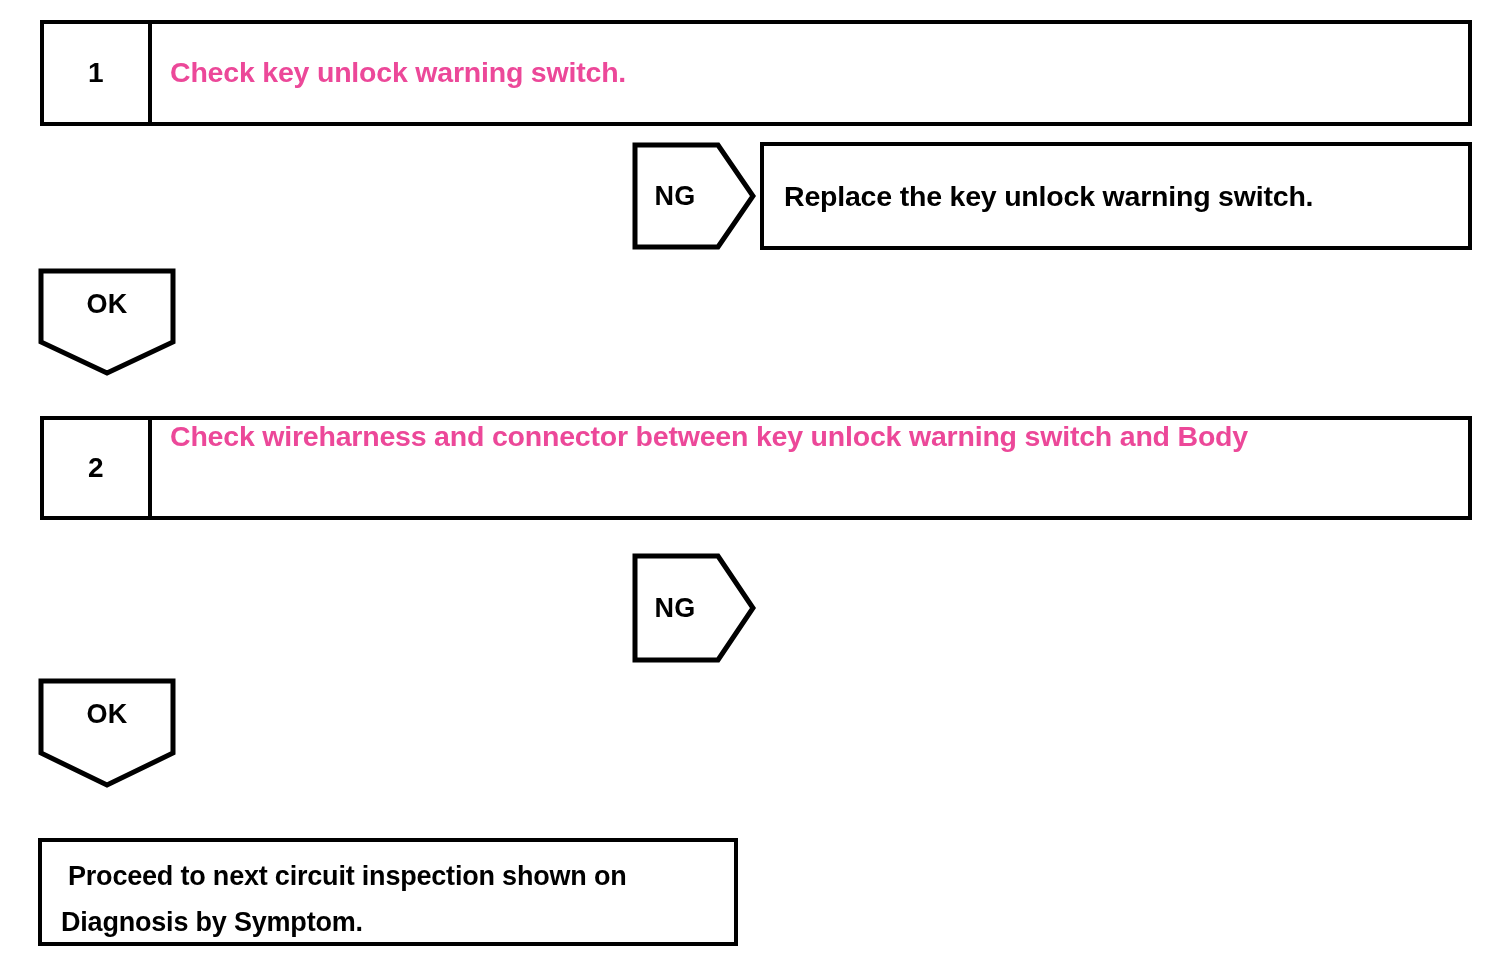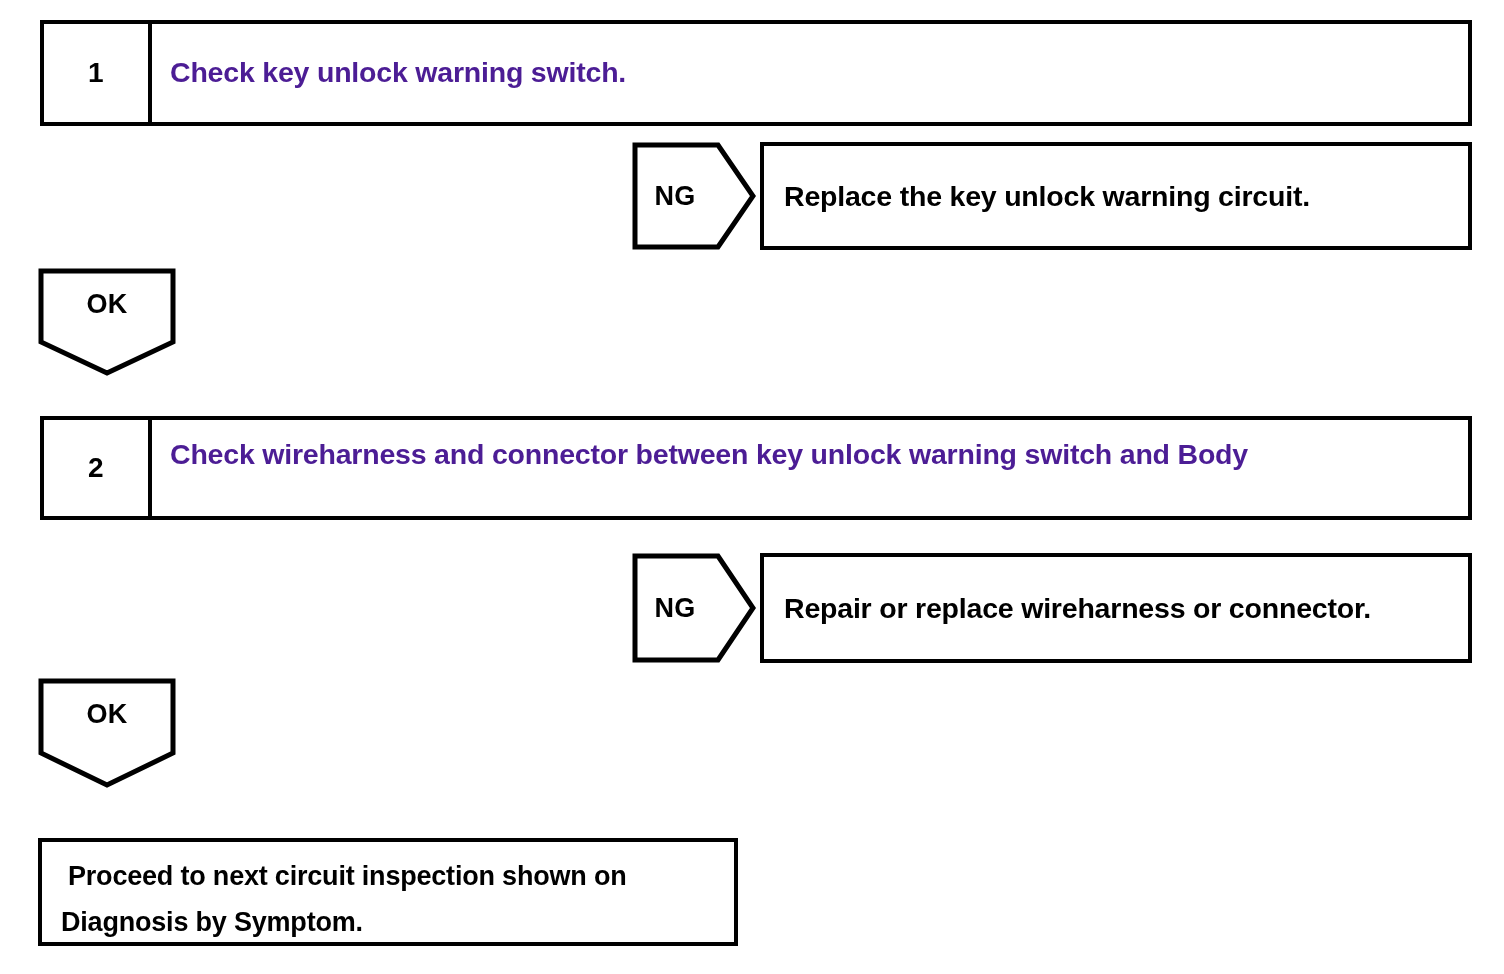--- a/index.html
+++ b/index.html
@@ -42,27 +42,26 @@
     color: #000;
     letter-spacing: 0.5px;
   }
   .step-text {
     flex: 1 1 auto;
     display: flex;
     align-items: center;
     padding: 0 18px;
     font-size: 28.5px;
     font-weight: bold;
-    color: #4c1d95;
+    color: #ec4899;
     line-height: 1.18;
     letter-spacing: -0.2px;
   }
   .step-text.two-line {
     align-items: flex-start;
-    padding-top: 18px;
   }
 
   
   .result-box {
     position: absolute;
     box-sizing: border-box;
     border: 4px solid #000;
     background: #fff;
     display: flex;
     align-items: center;
@@ -136,21 +135,21 @@
     <div class="step-text">Check key unlock warning switch.</div>
   </div>
 
   <div class="ng-shape" style="left:632px; top:142px; width:124px; height:108px;">
     <svg width="124" height="108" viewBox="0 0 124 108" aria-hidden="true">
       <polygon points="3,3 86,3 121,54 86,105 3,105" fill="#ffffff" stroke="#000000" stroke-width="5" stroke-linejoin="miter"></polygon>
     </svg>
     <div class="ng-label">NG</div>
   </div>
 
-  <div class="result-box" style="left:760px; top:142px; width:712px; height:108px;">Replace the key unlock warning circuit.</div>
+  <div class="result-box" style="left:760px; top:142px; width:712px; height:108px;">Replace the key unlock warning switch.</div>
 
   <div class="ok-shape" style="left:38px; top:268px; width:138px; height:108px;">
     <svg width="138" height="108" viewBox="0 0 138 108" aria-hidden="true">
       <polygon points="3,3 135,3 135,74 69,105 3,74" fill="#ffffff" stroke="#000000" stroke-width="5" stroke-linejoin="miter"></polygon>
     </svg>
     <div class="ok-label">OK</div>
   </div>
 
   <div class="step-box" style="left:40px; top:416px; width:1432px; height:104px;">
     <div class="step-num">2</div>
@@ -161,21 +160,20 @@
     </div>
   </div>
 
   <div class="ng-shape" style="left:632px; top:553px; width:124px; height:110px;">
     <svg width="124" height="110" viewBox="0 0 124 110" aria-hidden="true">
       <polygon points="3,3 86,3 121,55 86,107 3,107" fill="#ffffff" stroke="#000000" stroke-width="5" stroke-linejoin="miter"></polygon>
     </svg>
     <div class="ng-label">NG</div>
   </div>
 
-  <div class="result-box" style="left:760px; top:553px; width:712px; height:110px;">Repair or replace wireharness or connector.</div>
 
   <div class="ok-shape" style="left:38px; top:678px; width:138px; height:110px;">
     <svg width="138" height="110" viewBox="0 0 138 110" aria-hidden="true">
       <polygon points="3,3 135,3 135,75 69,107 3,75" fill="#ffffff" stroke="#000000" stroke-width="5" stroke-linejoin="miter"></polygon>
     </svg>
     <div class="ok-label">OK</div>
   </div>
 
   <div class="final-box" style="left:38px; top:838px; width:700px; height:108px;">
     <div>Proceed to next circuit inspection shown on</div>

